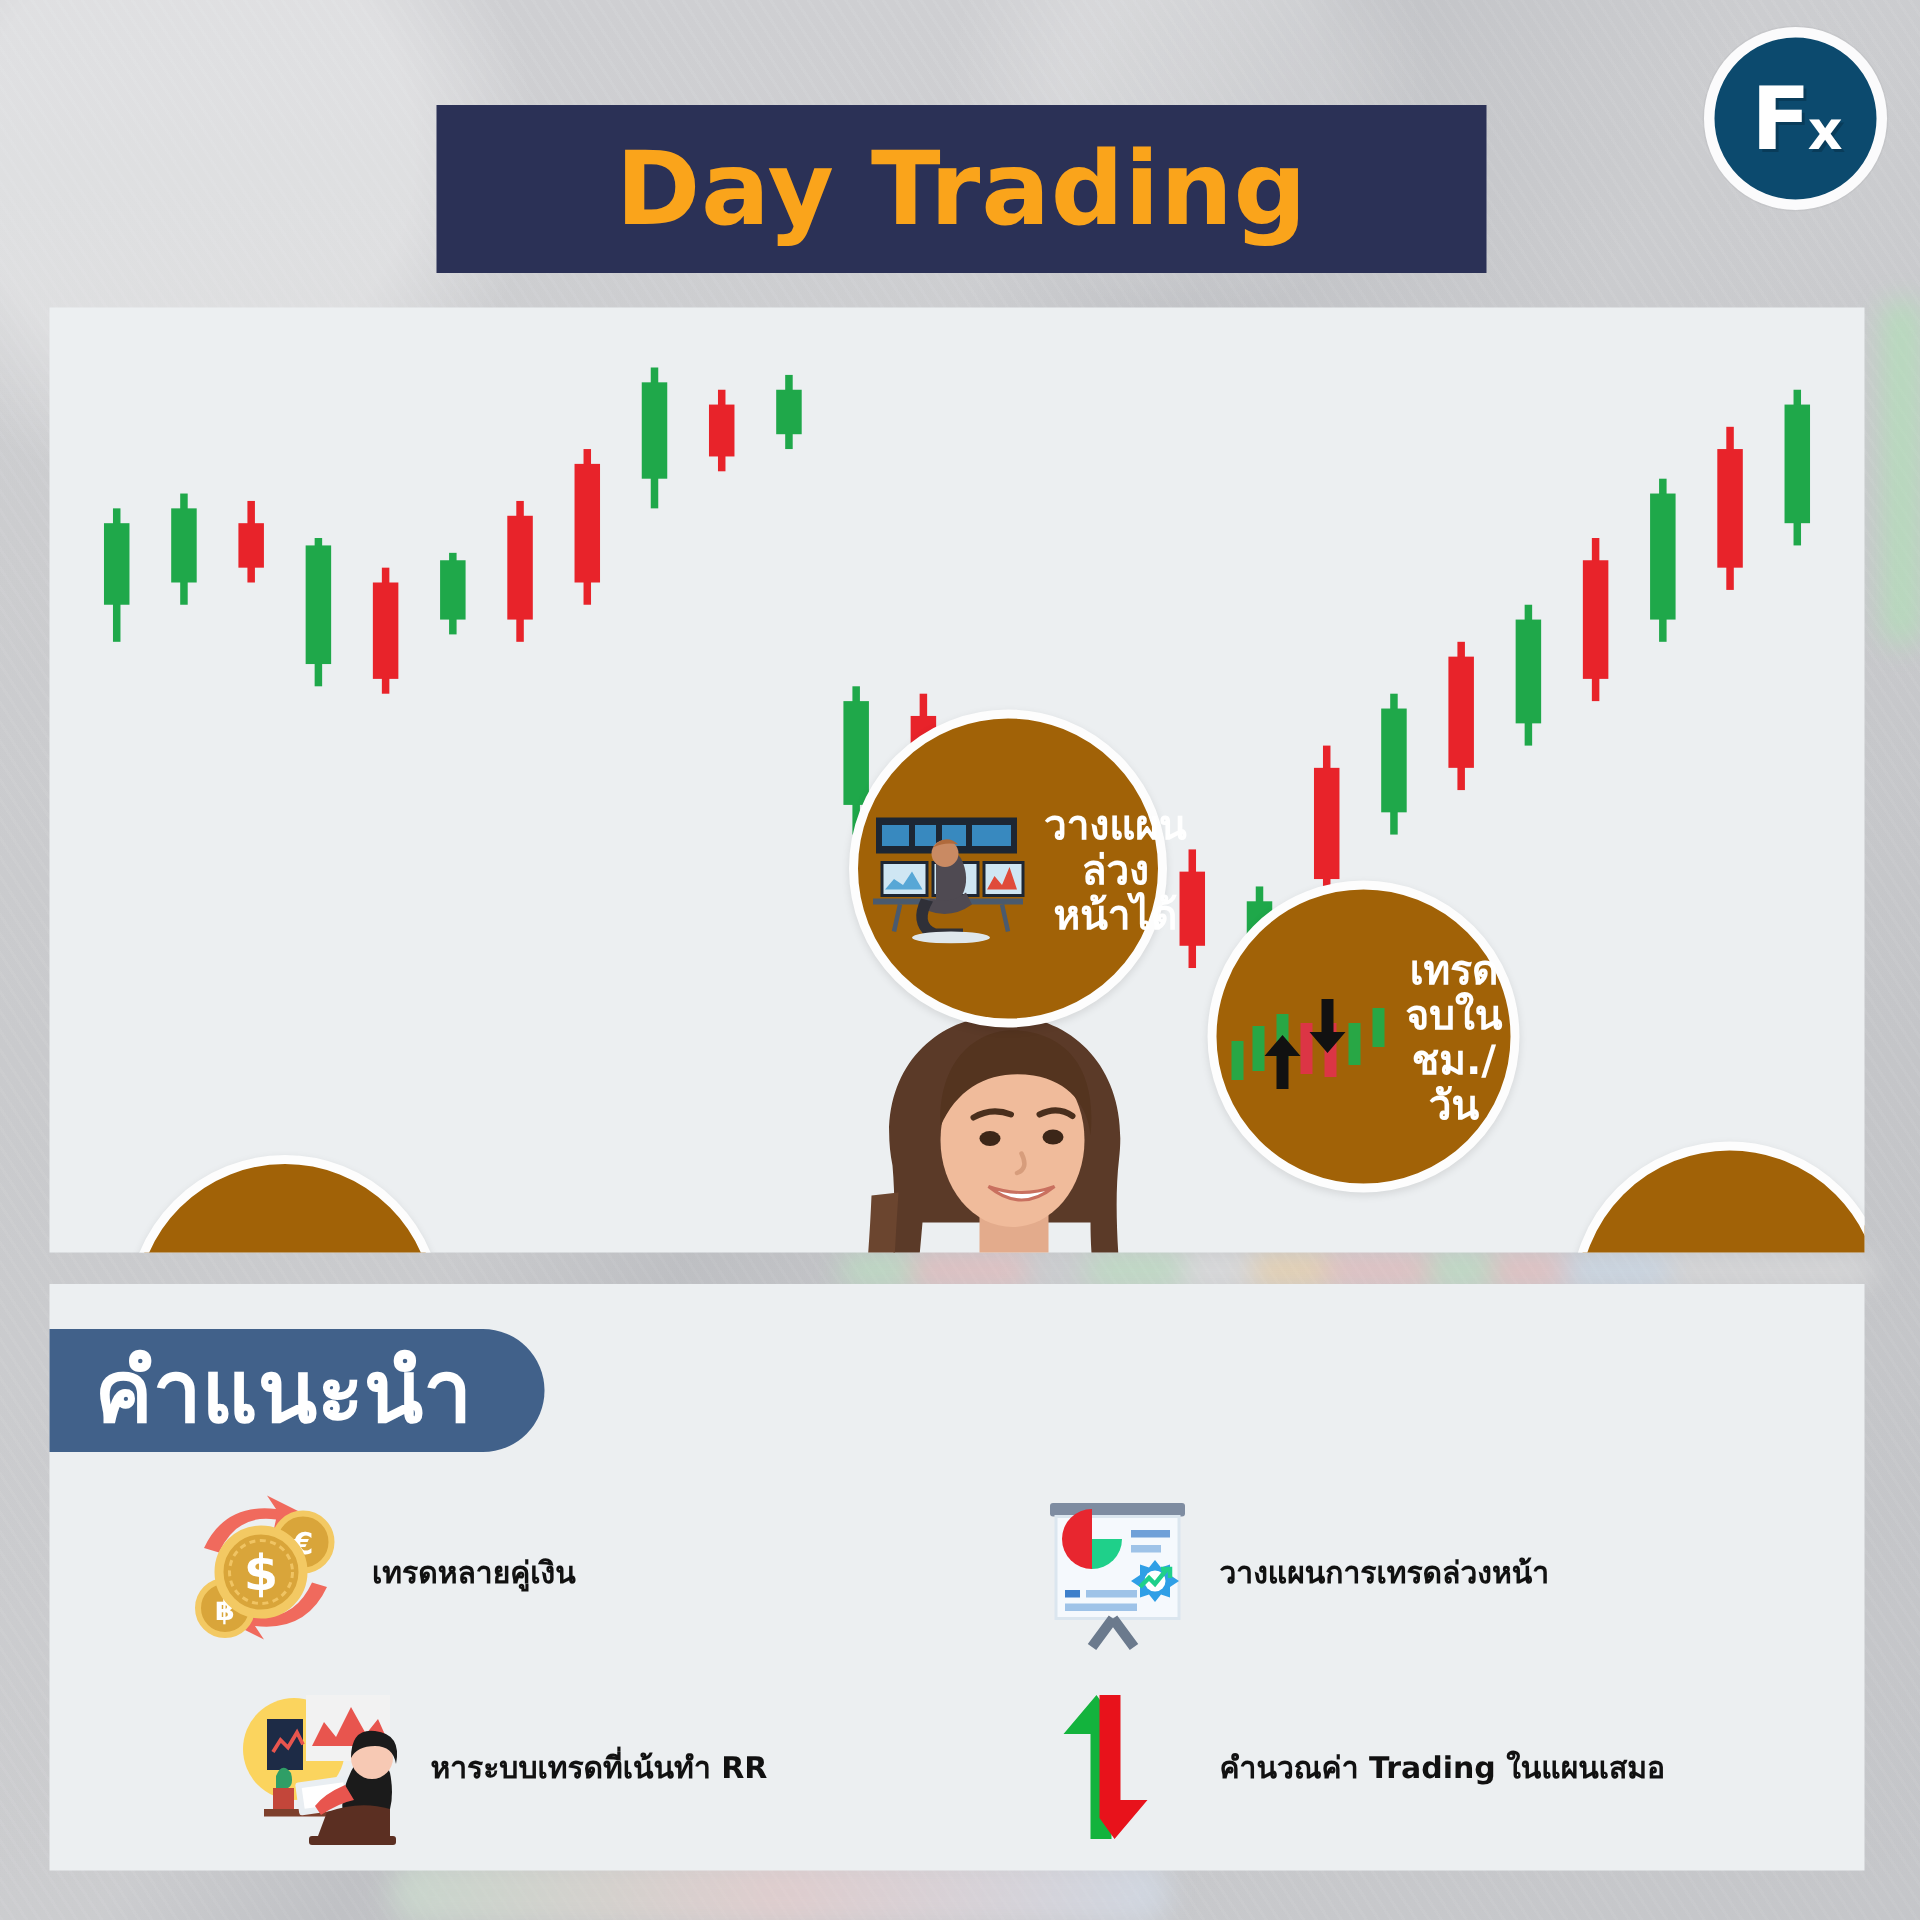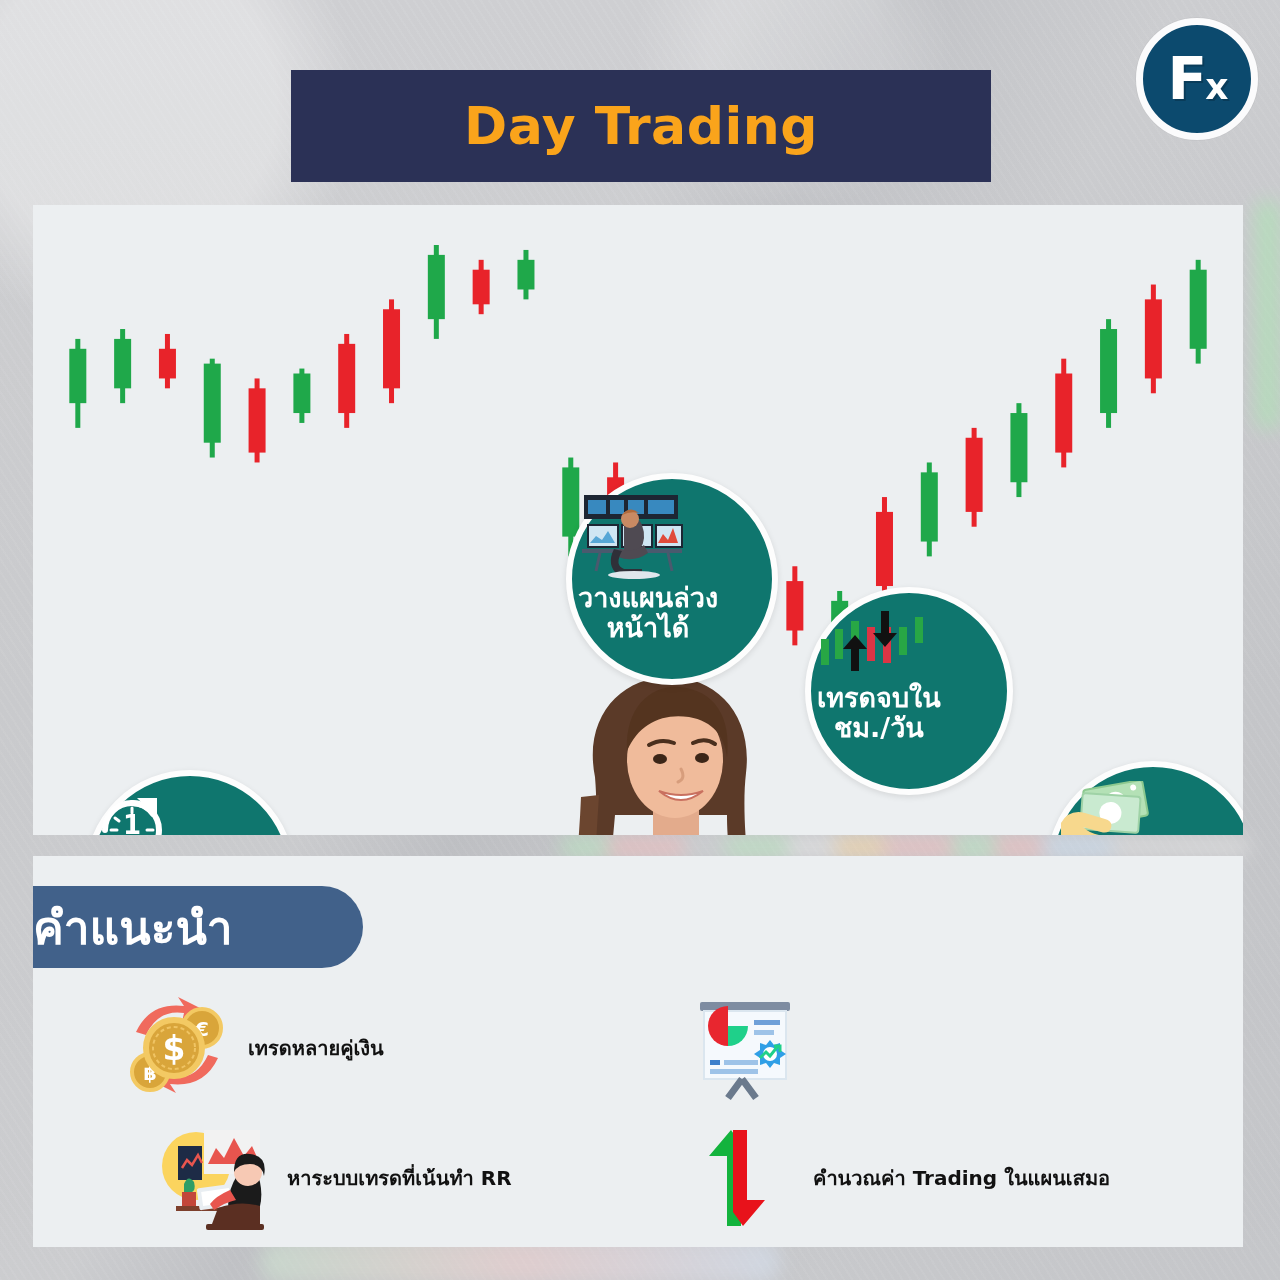--- a/index.html
+++ b/index.html
@@ -23,21 +23,21 @@
   .panel{position:absolute;background:#eceff1;}
   #hero-panel{left:33px;top:205px;width:1210px;height:630px;overflow:hidden;}
   #tips-panel{left:33px;top:856px;width:1210px;height:391px;overflow:hidden;}
 
   
   #title-banner{
     position:absolute;left:291px;top:70px;width:700px;height:112px;
     background:#2b3156;display:flex;align-items:center;justify-content:center;
   }
   #title-banner .t{
-    color:#faa41b;font-size:52px;font-weight:bold;letter-spacing:.5px;
+    color:#faa41b;font-size:68px;font-weight:bold;letter-spacing:.5px;
     font-family:"DejaVu Sans","Liberation Sans",sans-serif;
   }
   
   #logo{
     position:absolute;right:22px;top:18px;width:122px;height:122px;border-radius:50%;
     background:#0c4a6e;border:7px solid #fbfbfc;box-sizing:border-box;
     display:flex;align-items:center;justify-content:center;
     box-shadow:0 0 0 1px rgba(0,0,0,.03);
   }
   #logo .fx{
@@ -45,22 +45,22 @@
     text-shadow:2px 2px 0 rgba(0,0,0,.18);letter-spacing:-2px;
   }
   #logo .fx small{font-size:36px;}
   
   #candle-chart{position:absolute;left:0;top:0;width:1210px;height:630px;}
   
   #woman-photo{position:absolute;left:470px;top:460px;width:330px;height:375px;}
   
   .bubble{
     position:absolute;border-radius:50%;
-    background:#0f766e;border:6px solid #fdfdfd;box-sizing:border-box;
-    display:flex;flex-direction:column;align-items:flex-start;justify-content:flex-start;
+    background:#a16207;border:6px solid #fdfdfd;box-sizing:border-box;
+    display:flex;flex-direction:row;align-items:center;justify-content:flex-start;
     box-shadow:0 2px 6px rgba(0,0,0,.10);
   }
   .bubble .ico{margin-top:14px;flex:0 0 auto;display:block;}
   .bubble .lbl{
     color:#ffffff;text-align:center;font-weight:bold;line-height:1.12;
     font-family:"DejaVu Sans","Liberation Sans",sans-serif;
     padding:0 6px;margin-top:4px;
   }
   #bubble-0{left:52px;top:565px;width:210px;height:210px;}
   #bubble-1{left:259px;top:383px;width:212px;height:212px;}
@@ -71,21 +71,21 @@
   #bubble-3 .lbl{font-size:27px;}
   #bubble-4{left:1014px;top:556px;width:212px;height:212px;}
 
   
   #section-heading{
     position:absolute;left:33px;top:886px;width:330px;height:82px;
     background:#41618a;border-radius:0 41px 41px 0;
     display:flex;align-items:center;
   }
   #section-heading .t{
-    color:#fff;font-size:46px;font-weight:bold;
+    color:#fff;font-size:58px;font-weight:bold;margin-left:30px;
     font-family:"DejaVu Sans","Liberation Sans",sans-serif;
   }
   
   #tips-grid{
     position:absolute;left:33px;top:975px;width:1210px;height:260px;
     display:grid;grid-template-columns:620px 590px;grid-template-rows:145px 115px;
   }
   .tip{display:flex;align-items:center;}
   .tip .tip-ico{flex:0 0 auto;width:140px;display:flex;align-items:center;justify-content:center;}
   .tip .tip-txt{
@@ -336,20 +336,21 @@
         <rect x="26" y="77" width="48" height="5" fill="#9ec3e8"></rect>
         <g transform="translate(72,48)">
           <path d="M14 0 l4 5 l6 -2 l0 7 l6 4 l-6 4 l0 7 l-6 -2 l-4 5 l-4 -5 l-6 2 l0 -7 l-6 -4 l6 -4 l0 -7 l6 2 Z" fill="#2f9fe6"></path>
           <circle cx="14" cy="14" r="7" fill="#fff"></circle>
           <path d="M4 18 l6 -6 l4 4 l8 -10" stroke="#1fd08a" stroke-width="3" fill="none"></path>
           <path d="M18 6 l6 0 l0 6" stroke="#1fd08a" stroke-width="3" fill="none"></path>
         </g>
         <path d="M58 87 L44 106 M58 87 L72 106" stroke="#6b7a8d" stroke-width="7"></path>
       </svg>
     </div>
+    <span class="tip-txt">วางแผนการเทรดล่วงหน้า</span>
   </div>
 
   <div class="tip" id="tip-2">
     <div class="tip-ico">
       <svg width="130" height="108" viewBox="0 0 130 108">
         <circle cx="44" cy="42" r="34" fill="#fbd45e"></circle>
         <rect x="52" y="6" width="56" height="44" fill="#f2f2f2"></rect>
         <path d="M56 40 l8 -16 l8 10 l10 -20 l10 18 l8 -10 l8 18 Z" fill="#e8554e"></path>
         <rect x="26" y="22" width="24" height="34" fill="#1d2b46"></rect>
         <path d="M30 44 l5 -8 l5 5 l6 -10 l4 8" stroke="#e8554e" stroke-width="2.5" fill="none"></path>

